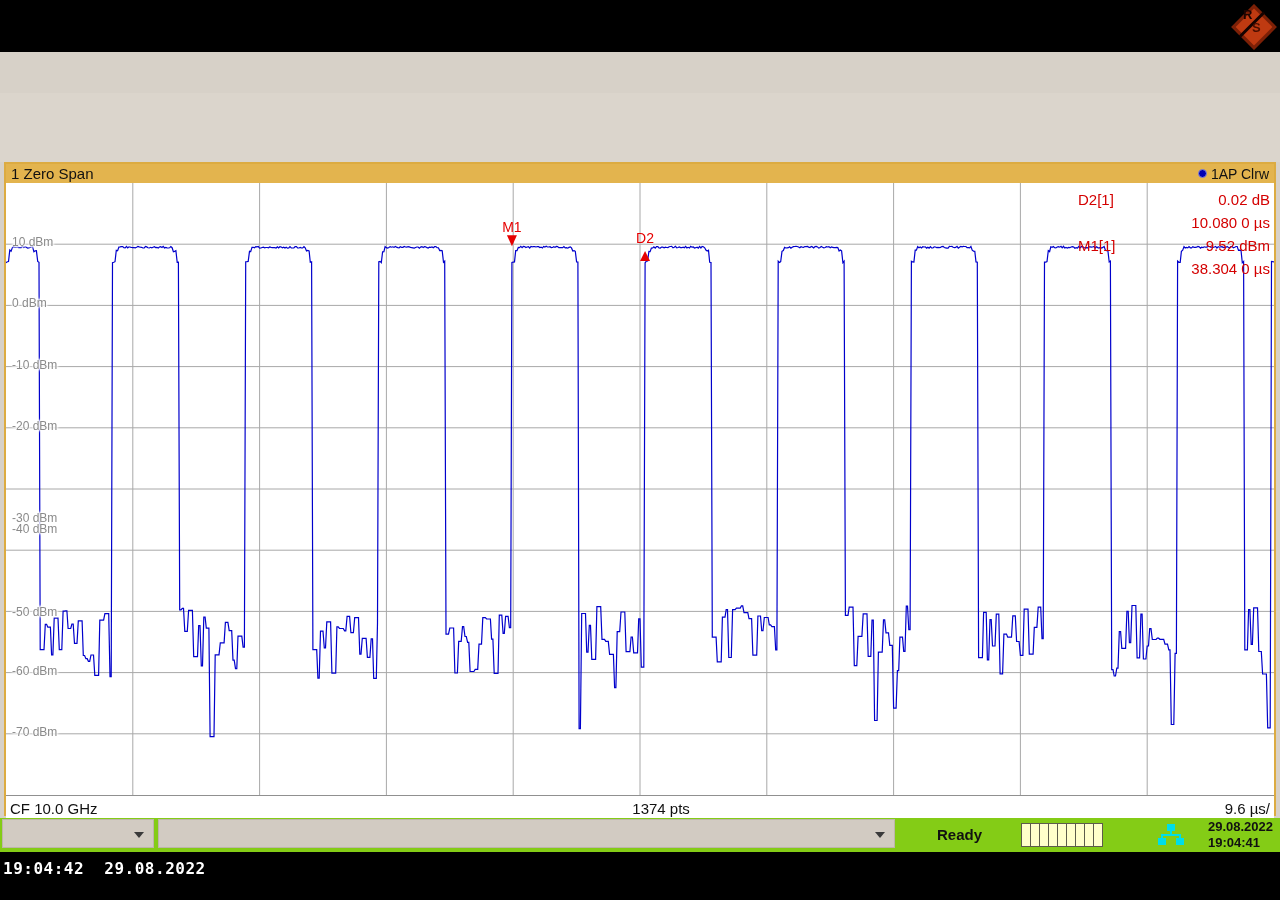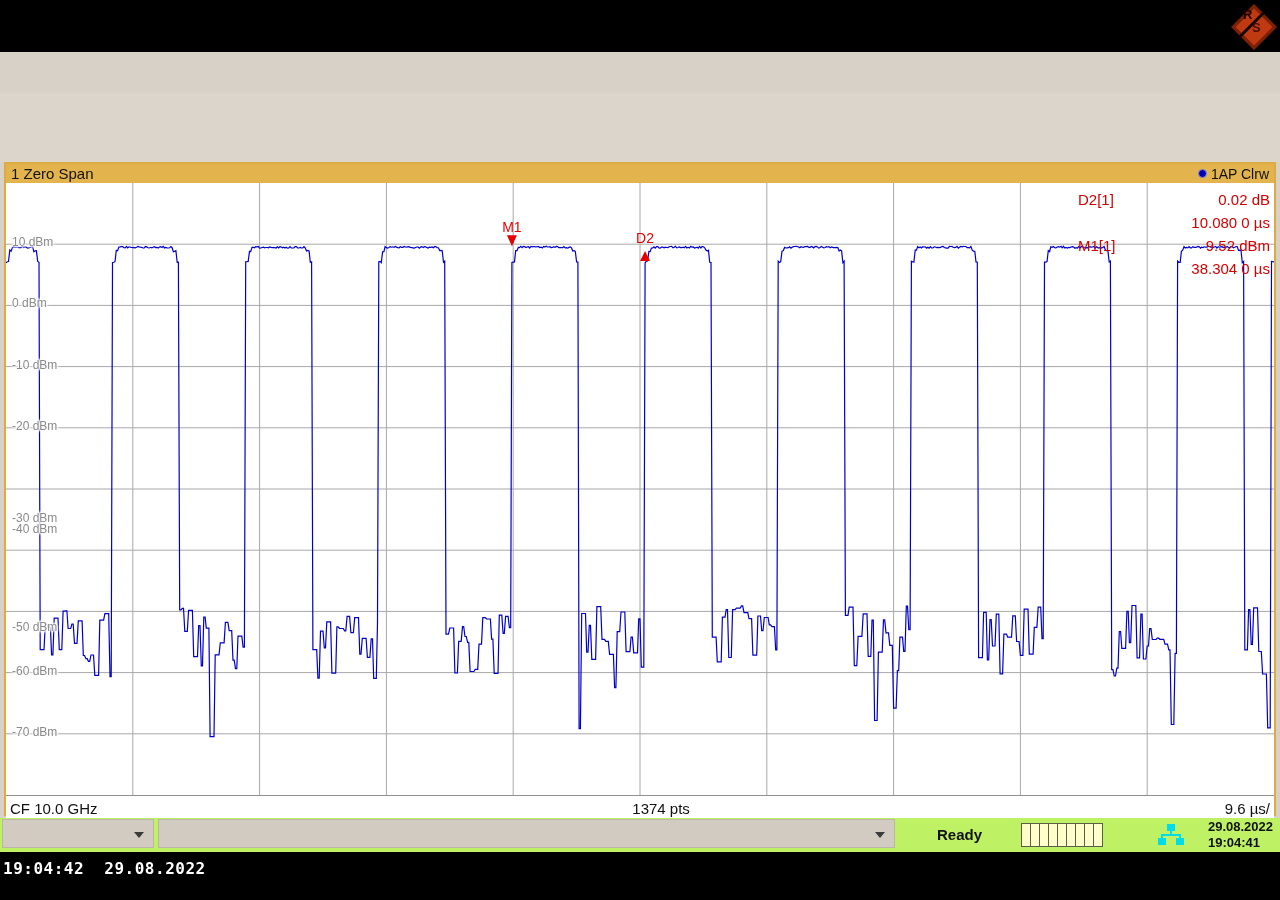--- a/index.html
+++ b/index.html
@@ -46,21 +46,21 @@
   .plot{position:relative;width:1268px;height:612px;background:#fff;overflow:hidden;}
   .plot svg{position:absolute;left:0;top:0;}
   .ytick{position:absolute;left:6px;color:#8a8a8a;font-size:12px;white-space:nowrap;
          text-shadow:0 0 2px #fff,0 0 2px #fff,0 0 3px #fff,0 0 4px #fff,1px 1px 2px #fff,-1px -1px 2px #fff;}
   .marker-table{position:absolute;top:5px;right:4px;width:192px;color:#d40000;font-size:15px;}
   .mrow{display:flex;justify-content:space-between;height:23px;line-height:23px;white-space:pre;}
   .plot-footer{height:19px;background:#fff;border-top:1px solid #909090;display:flex;
                justify-content:space-between;padding:4px 4px;font-size:15px;line-height:18px;}
 
   
-  .status-bar{position:absolute;left:0;top:818px;width:1280px;height:34px;background:#bef264;text-decoration:underline;}
+  .status-bar{position:absolute;left:0;top:818px;width:1280px;height:34px;background:#84cc16;text-decoration:underline;}
   .dd{position:absolute;top:1px;height:29px;background:#d2cbc2;border:1px solid #bdb5aa;box-sizing:border-box;cursor:pointer;}
   .dd1{left:2px;width:152px;}
   .dd2{left:158px;width:737px;}
   .dd-arrow{position:absolute;right:9px;top:12px;width:0;height:0;
             border-left:5px solid transparent;border-right:5px solid transparent;border-top:6px solid #3a3a3a;}
   .ready{position:absolute;left:937px;top:8px;font-weight:bold;font-size:15px;}
   .progress{position:absolute;left:1021px;top:5px;display:flex;}
   .pcell{width:8px;height:22px;background:#ffffca;border:1px solid #5c5c4a;border-left:none;box-sizing:content-box;}
   .pcell:first-child{border-left:1px solid #5c5c4a;}
   .net{position:absolute;left:1158px;top:6px;width:26px;height:22px;}
@@ -157,21 +157,21 @@
           <span></span>
           <span>38.304 0 µs</span>
         </div>
       </div>
     <div class="ytick" style="top: 52.2px;">10 dBm</div>
         <div class="ytick" style="top: 113.4px;">0 dBm</div>
         <div class="ytick" style="top: 174.6px; text-align: right;">-10 dBm</div>
         <div class="ytick" style="top: 235.8px;">-20 dBm</div>
         <div class="ytick" style="top: 292px; margin-top: 36px;">-30 dBm</div>
         <div class="ytick" style="top: 339px;">-40 dBm</div>
-        <div class="ytick" style="top: 437px;">-50 dBm</div>
+        <div class="ytick" style="top: 422px;">-50 dBm</div>
         <div class="ytick" style="top: 480.6px;">-60 dBm</div>
         <div class="ytick" style="top: 541.8px;">-70 dBm</div>
       </div>
 
     <div class="plot-footer">
       <span>CF 10.0 GHz</span>
       <span>1374 pts</span>
       <span>9.6 µs/</span>
     </div>
   </div>

